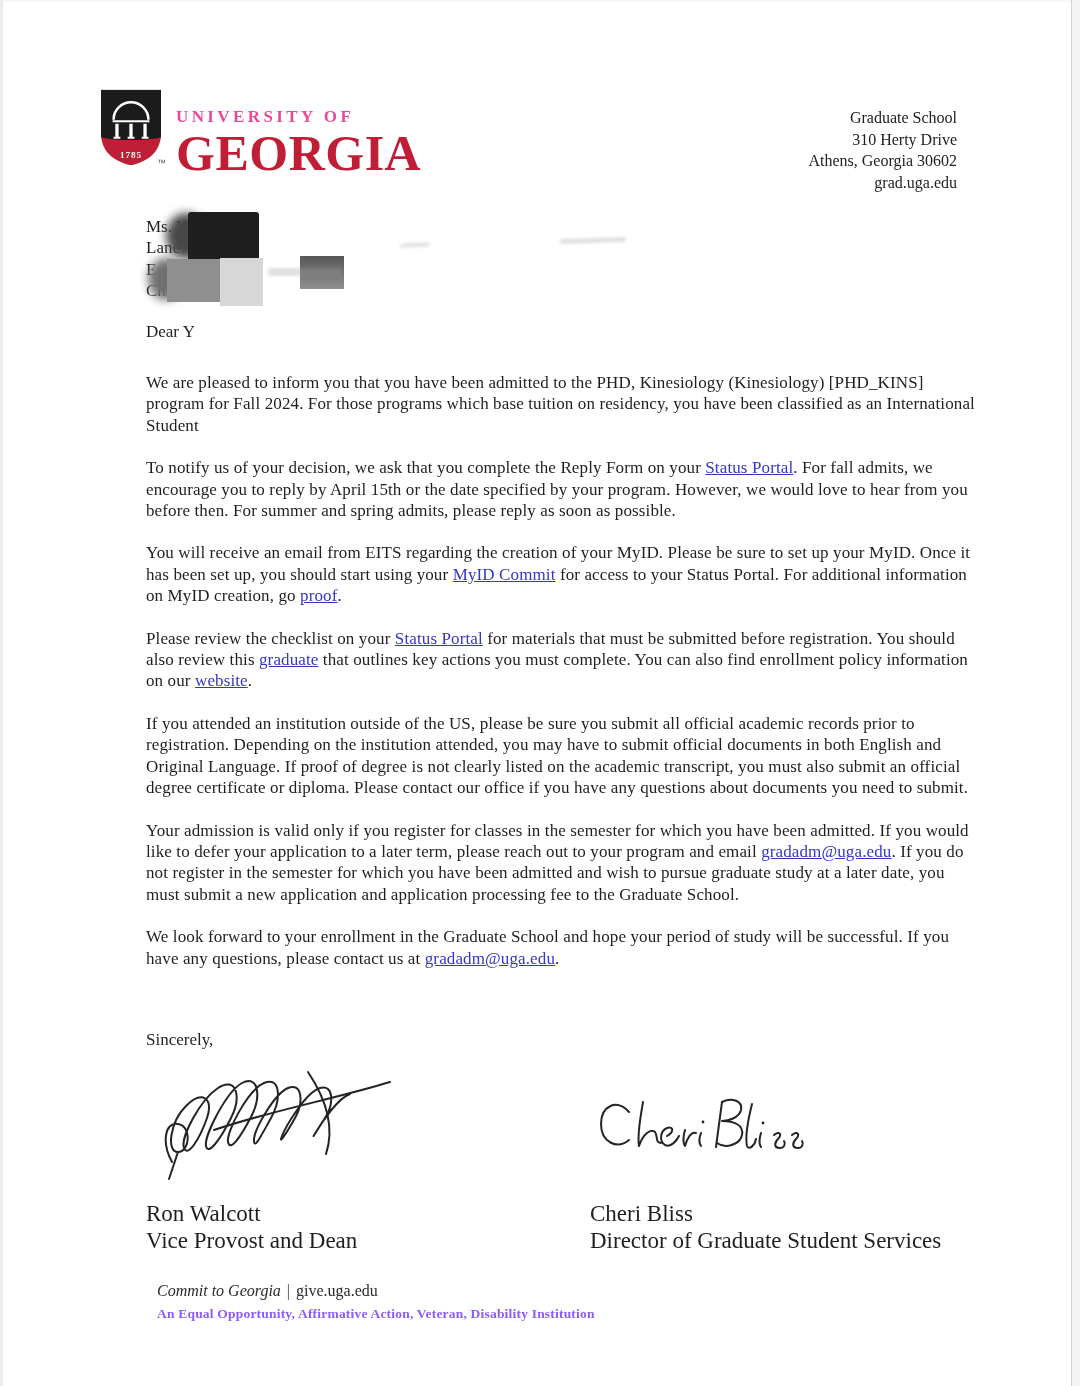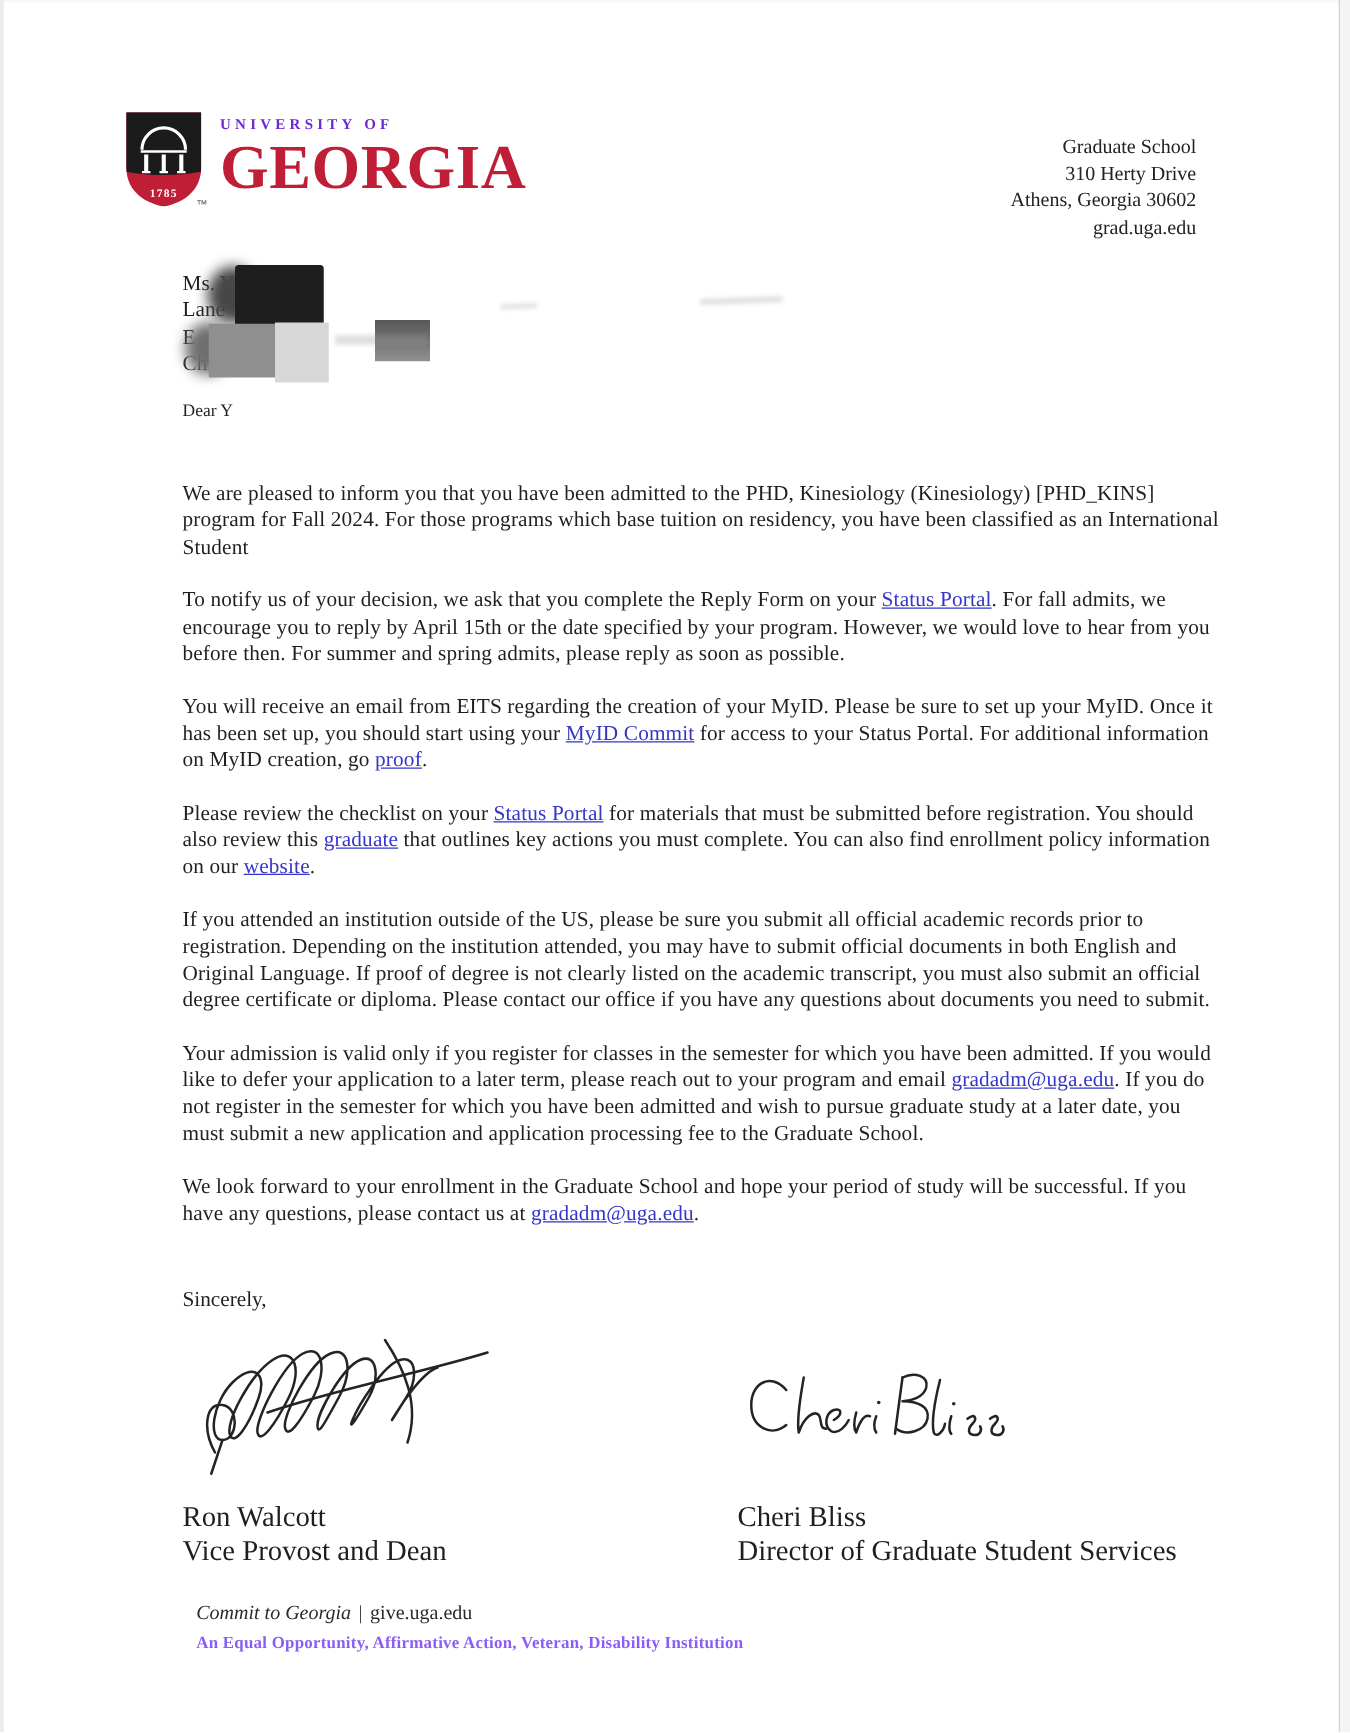--- a/index.html
+++ b/index.html
@@ -21,43 +21,43 @@
   .edge-left{position:absolute;left:0;top:0;width:3px;height:100%;background:#ececec;}
   .edge-right-line{position:absolute;left:1071px;top:0;width:1px;height:100%;background:#d4d4d4;}
   .edge-right{position:absolute;left:1072px;top:0;width:8px;height:100%;background:#f4f4f4;}
   .edge-top{position:absolute;left:0;top:0;width:100%;height:2px;background:#f7f7f7;}
 
   
   .logo{position:absolute;left:100px;top:88px;display:flex;align-items:flex-start;}
   .logo-shield{display:block;}
   .logo-tm{position:absolute;left:57px;top:70px;font-size:9px;color:#555;font-family:"Liberation Sans",sans-serif;}
   .logo-text{margin-left:14px;padding-top:5px;}
-  .logo-top{font-size:12px;font-weight:bold;letter-spacing:3.4px;color:#6d28d9;line-height:1;}
+  .logo-top{font-size:17px;font-weight:bold;letter-spacing:3.4px;color:#ec4899;line-height:1;margin-top:15px;}
   .logo-georgia{font-size:50px;font-weight:bold;color:var(--uga-red);line-height:1;letter-spacing:.5px;margin-top:3px;}
 
   .addr{position:absolute;right:123px;top:96px;text-align:right;font-size:16px;line-height:21.5px;color:#222;margin-top:11px;}
 
   
   .recipient{position:absolute;left:146px;top:216px;font-size:17px;line-height:21.4px;}
   .redact{position:absolute;}
   .redact-blob1{left:166px;top:213px;width:40px;height:46px;background:#474747;border-radius:50%;filter:blur(5px);}
   .redact-black{left:188px;top:212px;width:71px;height:50px;background:#1e1e1e;border-radius:3px;}
   .redact-blob2{left:148px;top:258px;width:36px;height:42px;background:#6f6f6f;border-radius:50%;filter:blur(5px);}
   .redact-gray{left:167px;top:259px;width:53px;height:43px;background:#8f8f8f;}
   .redact-light{left:220px;top:258px;width:43px;height:48px;background:#d7d7d7;}
   .redact-dark{left:300px;top:256px;width:44px;height:33px;background:linear-gradient(#575757,#909090);}
   .ghost{position:absolute;background:#9a9a9a;opacity:.3;filter:blur(1.5px);border-radius:2px;}
   .ghost1{left:268px;top:268px;width:74px;height:8px;}
   .ghost2{left:400px;top:243px;width:30px;height:4px;transform:rotate(-3deg);}
   .ghost3{left:560px;top:238px;width:66px;height:5px;transform:rotate(-2deg);}
 
-  .salutation{position:absolute;left:146px;top:322px;font-size:14px;}
+  .salutation{position:absolute;left:146px;top:322px;font-size:17px;}
 
   
-  .body-text{position:absolute;left:146px;top:384px;width:832px;font-size:17px;line-height:21.4px;letter-spacing:.12px;}
+  .body-text{position:absolute;left:146px;top:372px;width:832px;font-size:17px;line-height:21.4px;letter-spacing:.12px;}
   .body-text p{margin:0 0 21px 0;}
   .body-text a{color:var(--link-blue);text-decoration:underline;cursor:pointer;}
 
   .sincerely{position:absolute;left:146px;top:1030px;font-size:17px;}
 
   .sig-ron{position:absolute;left:158px;top:1058px;}
   .sig-cheri{position:absolute;left:593px;top:1090px;}
   .sig-stroke{stroke:#242424;fill:none;stroke-linecap:round;stroke-linejoin:round;}
 
   .sig-block{position:absolute;top:1201px;font-size:23px;line-height:26.5px;}

